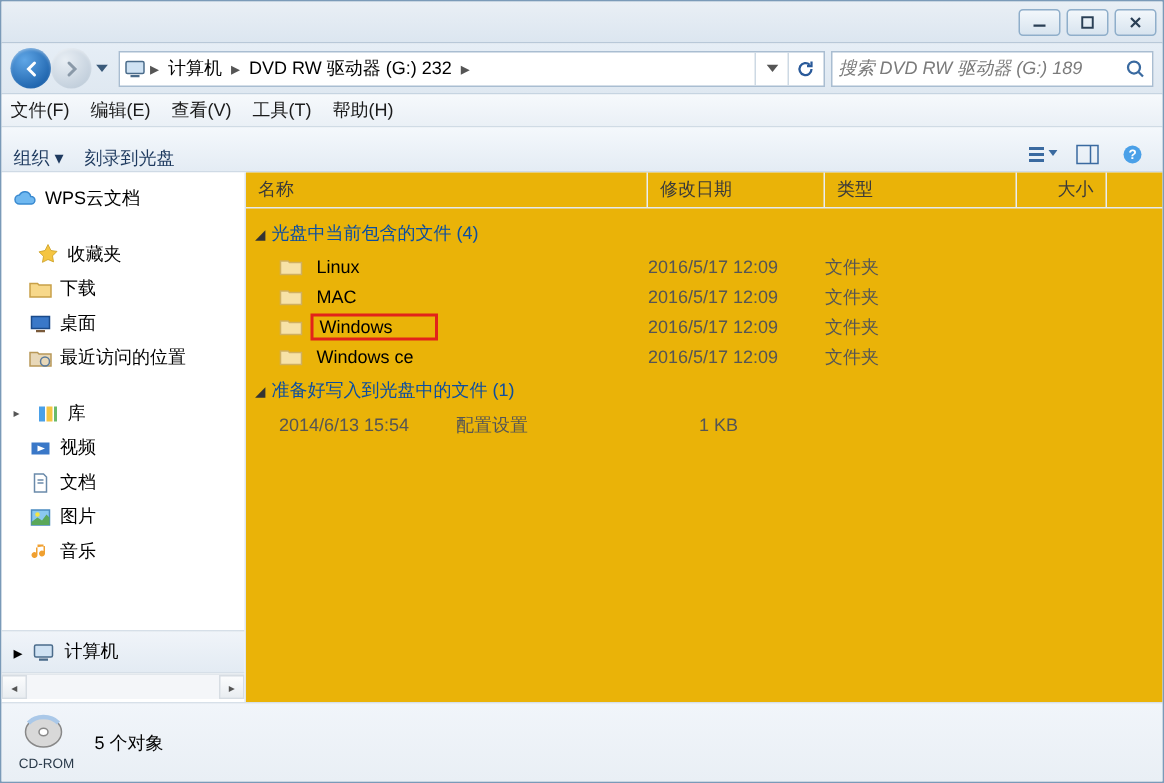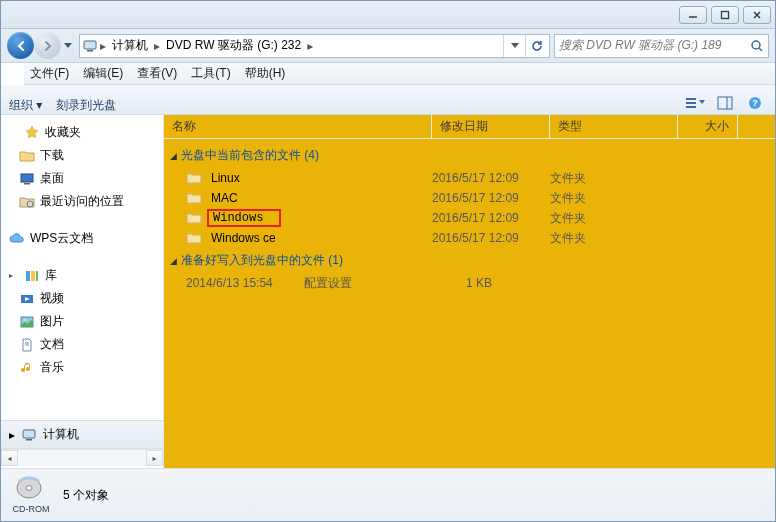--- a/index.html
+++ b/index.html
@@ -13,21 +13,21 @@
 .navcircle.fwd { background: radial-gradient(circle at 35% 30%, #e8eef4, #b6c5d4); color: #889. ; }
 .navcircle.fwd svg path { stroke: #8a99a8; }
 .navdrop { width: 14px; height: 20px; display:flex;align-items:center;justify-content:center; }
 .addrbox { flex: 1; height: 24px; background: #fff; border: 1px solid #a9bdd1; display: flex; align-items: center; padding: 0 2px; }
 .addrbox .seg { display: flex; align-items: center; height: 100%; padding: 0 4px; }
 .addrbox .sep { color: #555; padding: 0 2px; }
 .addr-end { display:flex; align-items:center; }
 .addr-end .ic{ width:22px;height:22px;border-left:1px solid #cdd9e4; display:flex;align-items:center;justify-content:center;}
 .searchbox { width: 215px; height: 24px; background: #fff; border: 1px solid #a9bdd1; display: flex; align-items: center; padding: 0 4px; color: #7a7a7a; font-style: italic; }
 .searchbox .mag { margin-left: auto; }
-.menubar { height: 22px; background: linear-gradient(#f6f9fc,#eaf0f6); border-bottom: 1px solid #d0dbe5; display: flex; align-items: center; padding: 0 6px; gap: 14px; margin-left: 23px; }
+.menubar { height: 22px; background: linear-gradient(#f6f9fc,#eaf0f6); border-bottom: 1px solid #d0dbe5; display: flex; align-items: center; padding: 0 6px; gap: 14px; }
 .menubar span { color: #1a1a1a; }
 .toolbar { height: 30px; background: linear-gradient(#f4f8fc,#e4ecf4); border-bottom: 1px solid #cfdae5; display: flex; align-items: flex-end; padding: 0 8px; gap: 14px; color: #1e3a5f; }
 .toolbar .right { margin-left: auto; display: flex; align-items: center; gap: 6px; }
 .toolbar .ic { width: 24px; height: 22px; display: flex; align-items: center; justify-content: center; }
 .body { display: flex; height: 353px; }
 .sidebar { width: 163px; background: #fff; border-right: 1px solid #e0e6ec; overflow-y: auto; padding: 6px 0 2px 0; display:flex;flex-direction:column; }
 .sidebar .grp { margin-bottom: 14px; }
 .sidebar .item { display: flex; align-items: center; padding: 3px 4px 3px 18px; gap: 5px; }
 .sidebar .item.head { padding-left: 8px; }
 .sidebar .item .tri { width:10px; font-size:8px; color:#555; }
@@ -42,21 +42,21 @@
 .c-size { width: 60px; text-align:right; justify-content:flex-end;}
 .list { flex: 1; overflow-y: auto; padding-top: 4px; }
 .section-hdr { display: flex; align-items: center; padding: 4px 4px 4px 6px; color: #0b4ea2; gap:4px;}
 .section-hdr .tri { font-size:9px; color:#333; }
 .row { display: flex; align-items: center; height: 20px; padding-left: 22px; }
 .row .nm { width: 246px; display:flex;align-items:center;gap:9px; }
 .row .dt { width: 118px; color:#555; }
 .row .tp { width: 128px; color:#555; }
 .row .sz { width:60px; text-align:right; color:#555; }
 .row .fic { width:16px;height:16px;display:inline-flex;align-items:center;justify-content:center; }
-.row.highlight .nm .lbl { border: 2px solid #e2231a; padding: 0px 16px 0px 4px; margin-left:-4px;font-family:Liberation Mono, monospace; }
+.row.highlight .nm .lbl { border: 2px solid #e2231a; padding: 0px 28px 0px 4px; margin-left:-4px; }
 .foot { height: 53px; border-top: 1px solid #d7e0e9; background: linear-gradient(#f1f5fa,#e9eff5); display: flex; align-items: center; padding: 4px 10px; gap: 12px; }
 .foot .dic { width:40px; text-align:center; font-size:9px; color:#2a3a4a; }
 svg { display:block; }
 .hscroll { height:17px; border-top:1px solid #e2e7ec; background:#f4f6f9; display:flex; }
 .hscroll .arr{width:17px;border:1px solid #d7dde3;background:linear-gradient(#fbfcfd,#e9edf1);display:flex;align-items:center;justify-content:center;font-size:8px;color:#555;}
 .hscroll .track{flex:1;}
 </style>
 </head>
 <body>
 
@@ -165,20 +165,30 @@
           <text x="7" y="10" text-anchor="middle" font-size="9" fill="#fff" font-weight="bold">?</text>
         </svg>
       </div>
   </div>
 </div>
 
 <div class="body">
   <div class="sidebar">
     <div class="grp">
       <div class="item head">
+          <span class="ic">
+            <svg width="16" height="16" viewBox="0 0 16 16">
+              <path d="M4 11a3 3 0 010-6 4 4 0 017.5 1A2.5 2.5 0 0112 11z" fill="#6fb8f0" stroke="#3a8ad0"></path>
+            </svg>
+          </span>
+          <span>WPS云文档</span>
+        </div>
+    </div>
+    <div class="grp">
+      <div class="item head">
           <span class="tri"></span>
           <span class="ic">
             <svg width="16" height="16" viewBox="0 0 16 16">
               <path d="M8 1l2 4 4 .6-3 3 .7 4L8 11l-3.7 1.9.7-4-3-3L6 5z" fill="#f5c542" stroke="#c79a1a" stroke-width=".5"></path>
             </svg>
           </span>
           <span>收藏夹</span>
         </div>
       <div class="item">
           <span class="ic">
@@ -198,30 +208,20 @@
           <span>桌面</span>
         </div>
       <div class="item">
           <span class="ic">
             <svg width="16" height="16" viewBox="0 0 16 16">
               <path d="M1 4h5l1 1h8v8H1z" fill="#e8d8b8" stroke="#b89858"></path>
               <circle cx="11" cy="10" r="3" fill="none" stroke="#5a7a9a" stroke-width="1"></circle>
             </svg>
           </span>
           <span>最近访问的位置</span>
-        </div>
-    </div>
-    <div class="grp">
-      <div class="item head">
-          <span class="ic">
-            <svg width="16" height="16" viewBox="0 0 16 16">
-              <path d="M4 11a3 3 0 010-6 4 4 0 017.5 1A2.5 2.5 0 0112 11z" fill="#6fb8f0" stroke="#3a8ad0"></path>
-            </svg>
-          </span>
-          <span>WPS云文档</span>
         </div>
     </div>
     <div class="grp">
       <div class="item head">
           <span class="tri">▸</span>
           <span class="ic">
             <svg width="16" height="16" viewBox="0 0 16 16">
               <rect x="2" y="3" width="4" height="10" fill="#4aa0e8"></rect>
               <rect x="7" y="3" width="4" height="10" fill="#f5c542"></rect>
               <rect x="12" y="3" width="2" height="10" fill="#6aba6a"></rect>
@@ -234,36 +234,36 @@
             <svg width="16" height="16" viewBox="0 0 16 16">
               <rect x="2" y="4" width="12" height="8" fill="#3a78c8"></rect>
               <path d="M6 6l5 2-5 2z" fill="#fff"></path>
             </svg>
           </span>
           <span>视频</span>
         </div>
       <div class="item">
           <span class="ic">
             <svg width="16" height="16" viewBox="0 0 16 16">
+              <path d="M4 2h6l2 2v10H4z" fill="#fff" stroke="#6a8aaa"></path>
+              <line x1="6" y1="6" x2="10" y2="6" stroke="#6a8aaa"></line>
+              <line x1="6" y1="8" x2="10" y2="8" stroke="#6a8aaa"></line>
+            </svg>
+          </span>
+          <span>文档</span>
+        </div>
+      <div class="item">
+          <span class="ic">
+            <svg width="16" height="16" viewBox="0 0 16 16">
               <rect x="2" y="3" width="12" height="10" fill="#8ac8f0" stroke="#4a8ac0"></rect>
               <circle cx="6" cy="6" r="1.5" fill="#f5e542"></circle>
               <path d="M2 11l4-3 3 2 3-4 2 2v5H2z" fill="#5aa85a"></path>
             </svg>
           </span>
           <span>图片</span>
-        </div>
-      <div class="item">
-          <span class="ic">
-            <svg width="16" height="16" viewBox="0 0 16 16">
-              <path d="M4 2h6l2 2v10H4z" fill="#fff" stroke="#6a8aaa"></path>
-              <line x1="6" y1="6" x2="10" y2="6" stroke="#6a8aaa"></line>
-              <line x1="6" y1="8" x2="10" y2="8" stroke="#6a8aaa"></line>
-            </svg>
-          </span>
-          <span>文档</span>
         </div>
       <div class="item">
           <span class="ic">
             <svg width="16" height="16" viewBox="0 0 16 16">
               <path d="M6 3v7a2 2 0 11-1-1.7V5l6-1v5a2 2 0 11-1-1.7V3z" fill="#f0a030"></path>
             </svg>
           </span>
           <span>音乐</span>
         </div>
     </div>

